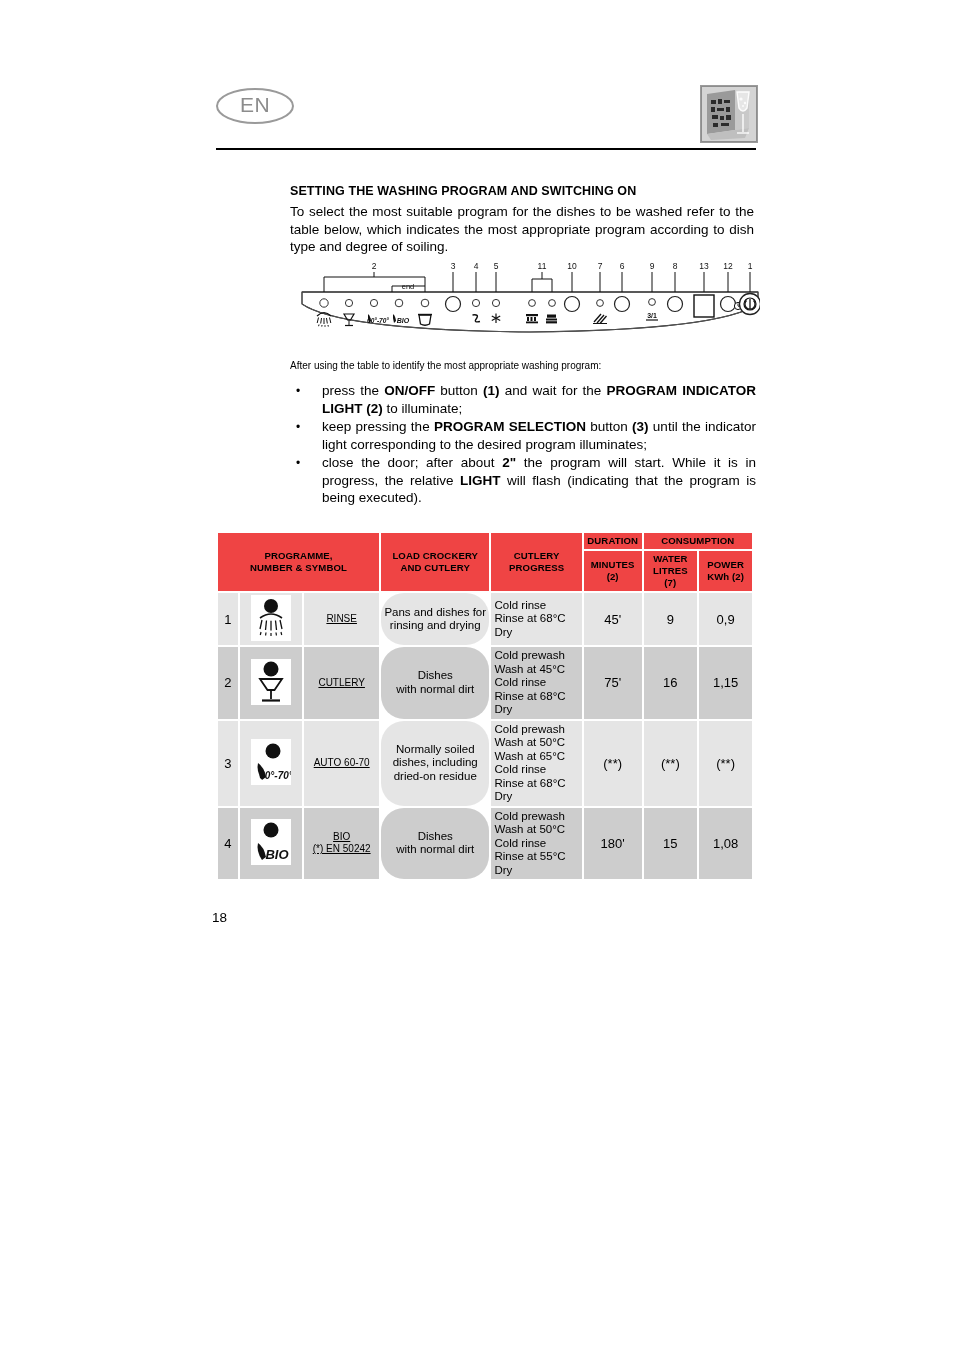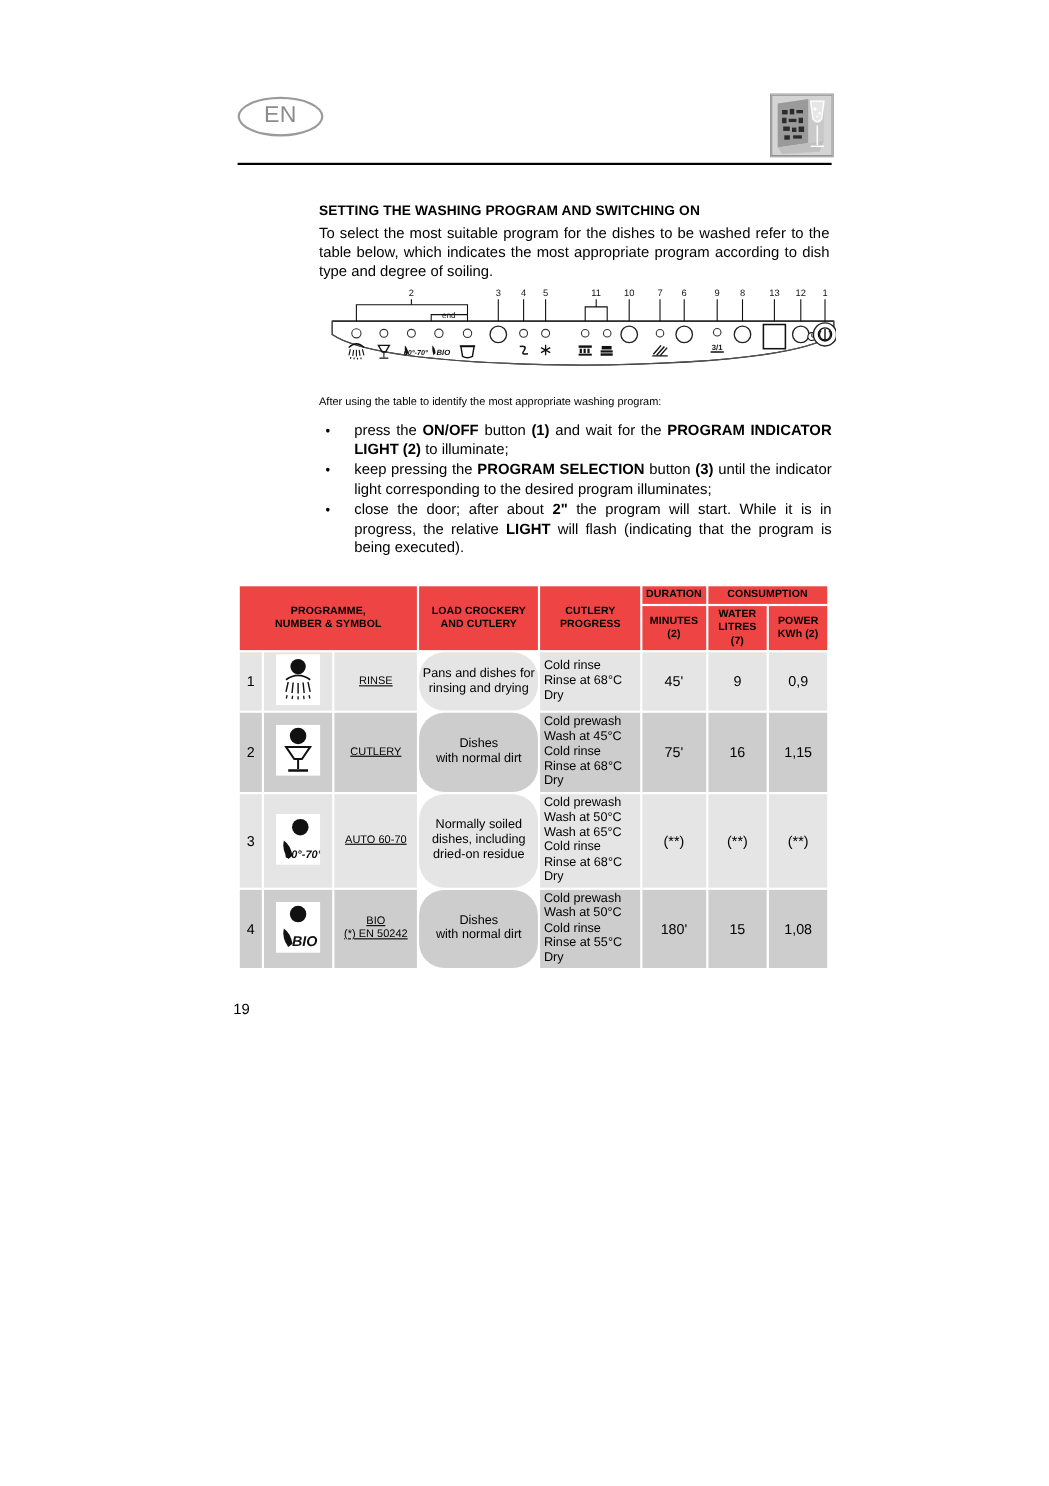--- a/index.html
+++ b/index.html
@@ -628,15 +628,15 @@
           <div>Dry</div>
         </td>
         <td class="c-min">180'</td>
         <td class="c-wat">15</td>
         <td class="c-pow">1,08</td>
       </tr>
 
     </tbody>
   </table>
 
-  <div class="page-num">19</div>
+  <div class="page-num">18</div>
 
 </div>
 
 </body></html>

